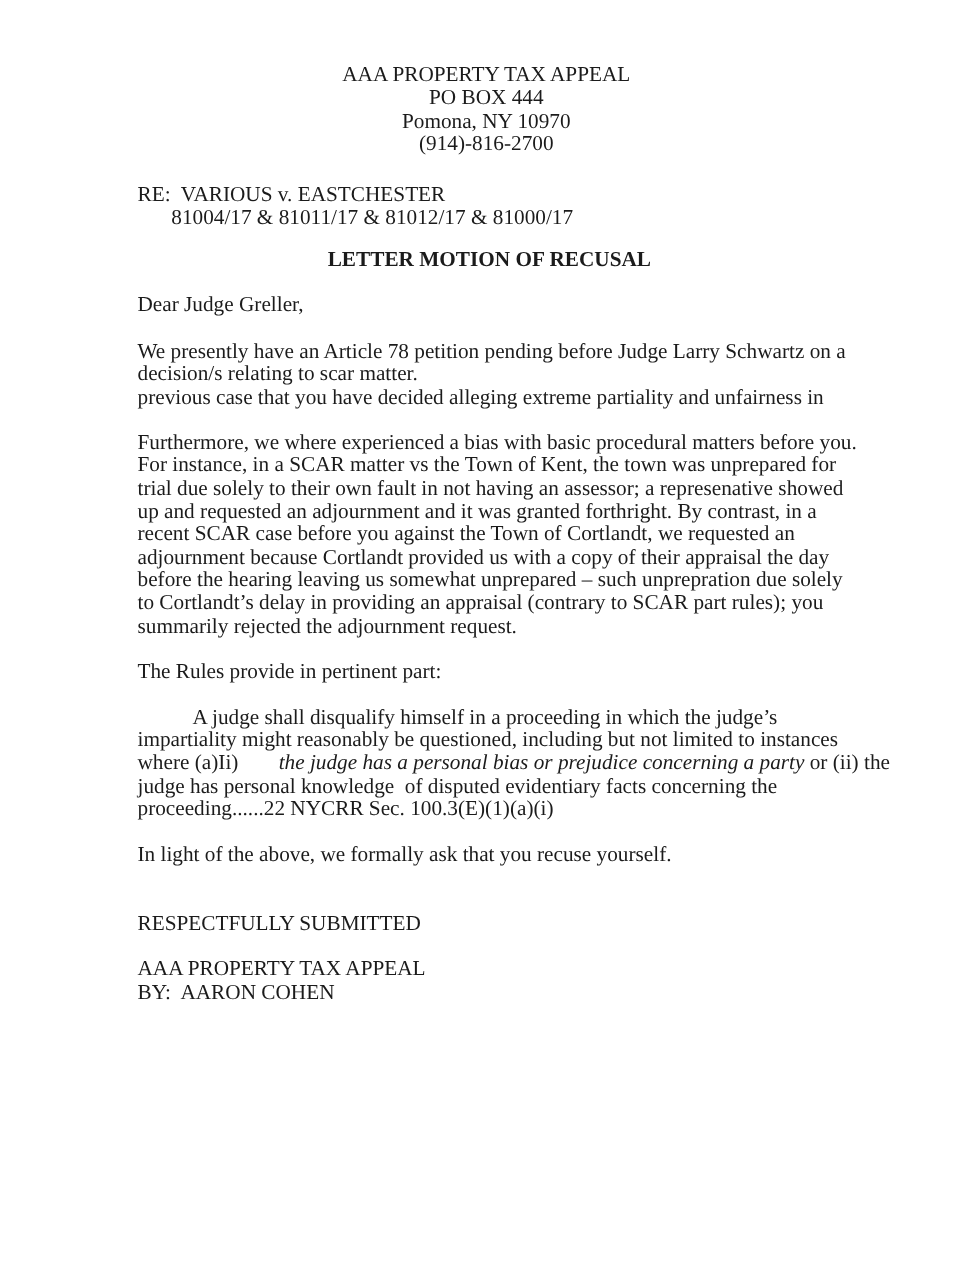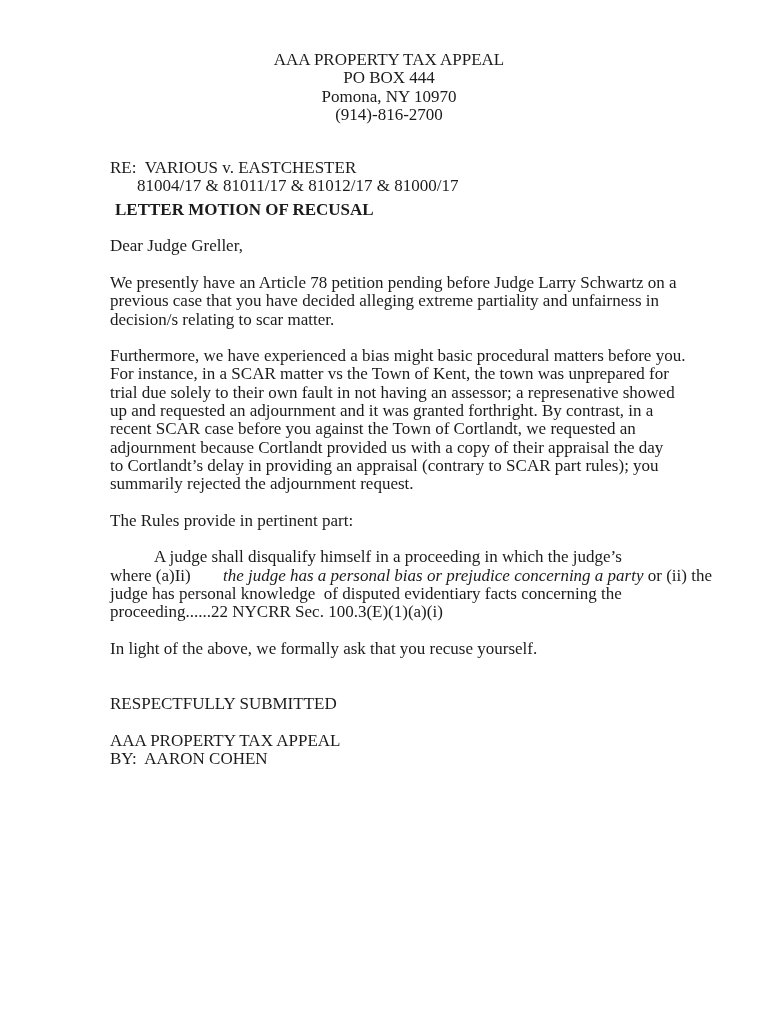--- a/index.html
+++ b/index.html
@@ -17,23 +17,23 @@
     color: #1b1b1b;
     font-size: 17px;
     line-height: 18.3px;
     -webkit-font-smoothing: antialiased;
   }
   .content {
     padding: 51px 100px 0 110px;
   }
   .line { white-space: pre; }
   .letterhead { text-align: center; }
-  .re-block { margin-top: 35px; }
+  .re-block { margin-top: 23px; }
   .re-case { padding-left: 27px; }
-  .subject-block { margin-top: 5px; }
+  .subject-block { margin-top: 15px; text-align: center; }
   .subject { font-weight: bold; padding-left: 5px; }
   .recipient-block { margin-top: 18.3px; }
   .salutation-block { margin-top: 18.3px; }
   .para { margin-top: 18.3px; }
   .quote-block { margin-top: 18.3px; }
   .quote-first { text-indent: 44px; }
   .closing-block { margin-top: 37px; }
   .signature-block { margin-top: 18.3px; }
   em { font-style: italic; margin-left: 28px; }
 </style>
@@ -60,41 +60,43 @@
     </div>
 
 
     <div class="salutation-block">
       <div class="line">Dear Judge Greller,</div>
     </div>
 
 
     <div class="para">
       <div class="line">We presently have an Article 78 petition pending before Judge Larry Schwartz on a</div>
+      <div class="line">decision/s relating to scar matter.</div>
       <div class="line">previous case that you have decided alleging extreme partiality and unfairness in</div>
-      <div class="line">decision/s relating to scar matter.</div>
     </div>
 
     <div class="para">
-      <div class="line">Furthermore, we have experienced a bias might basic procedural matters before you.</div>
+      <div class="line">Furthermore, we where experienced a bias with basic procedural matters before you.</div>
       <div class="line">For instance, in a SCAR matter vs the Town of Kent, the town was unprepared for</div>
       <div class="line">trial due solely to their own fault in not having an assessor; a represenative showed</div>
       <div class="line">up and requested an adjournment and it was granted forthright. By contrast, in a</div>
       <div class="line">recent SCAR case before you against the Town of Cortlandt, we requested an</div>
       <div class="line">adjournment because Cortlandt provided us with a copy of their appraisal the day</div>
+      <div class="line">before the hearing leaving us somewhat unprepared – such unprepration due solely</div>
       <div class="line">to Cortlandt’s delay in providing an appraisal (contrary to SCAR part rules); you</div>
       <div class="line">summarily rejected the adjournment request.</div>
     </div>
 
     <div class="para">
       <div class="line">The Rules provide in pertinent part:</div>
     </div>
 
     <div class="quote-block">
       <div class="line quote-first">A judge shall disqualify himself in a proceeding in which the judge’s</div>
+      <div class="line">impartiality might reasonably be questioned, including but not limited to instances</div>
       <div class="line"><span>where (a)Ii) </span><em>the judge has a personal bias or prejudice concerning a party</em><span> or (ii) the</span></div>
       <div class="line">judge has personal knowledge  of disputed evidentiary facts concerning the</div>
       <div class="line">proceeding......22 NYCRR Sec. 100.3(E)(1)(a)(i)</div>
     </div>
 
     <div class="para">
       <div class="line">In light of the above, we formally ask that you recuse yourself.</div>
     </div>
 
     <div class="closing-block">

